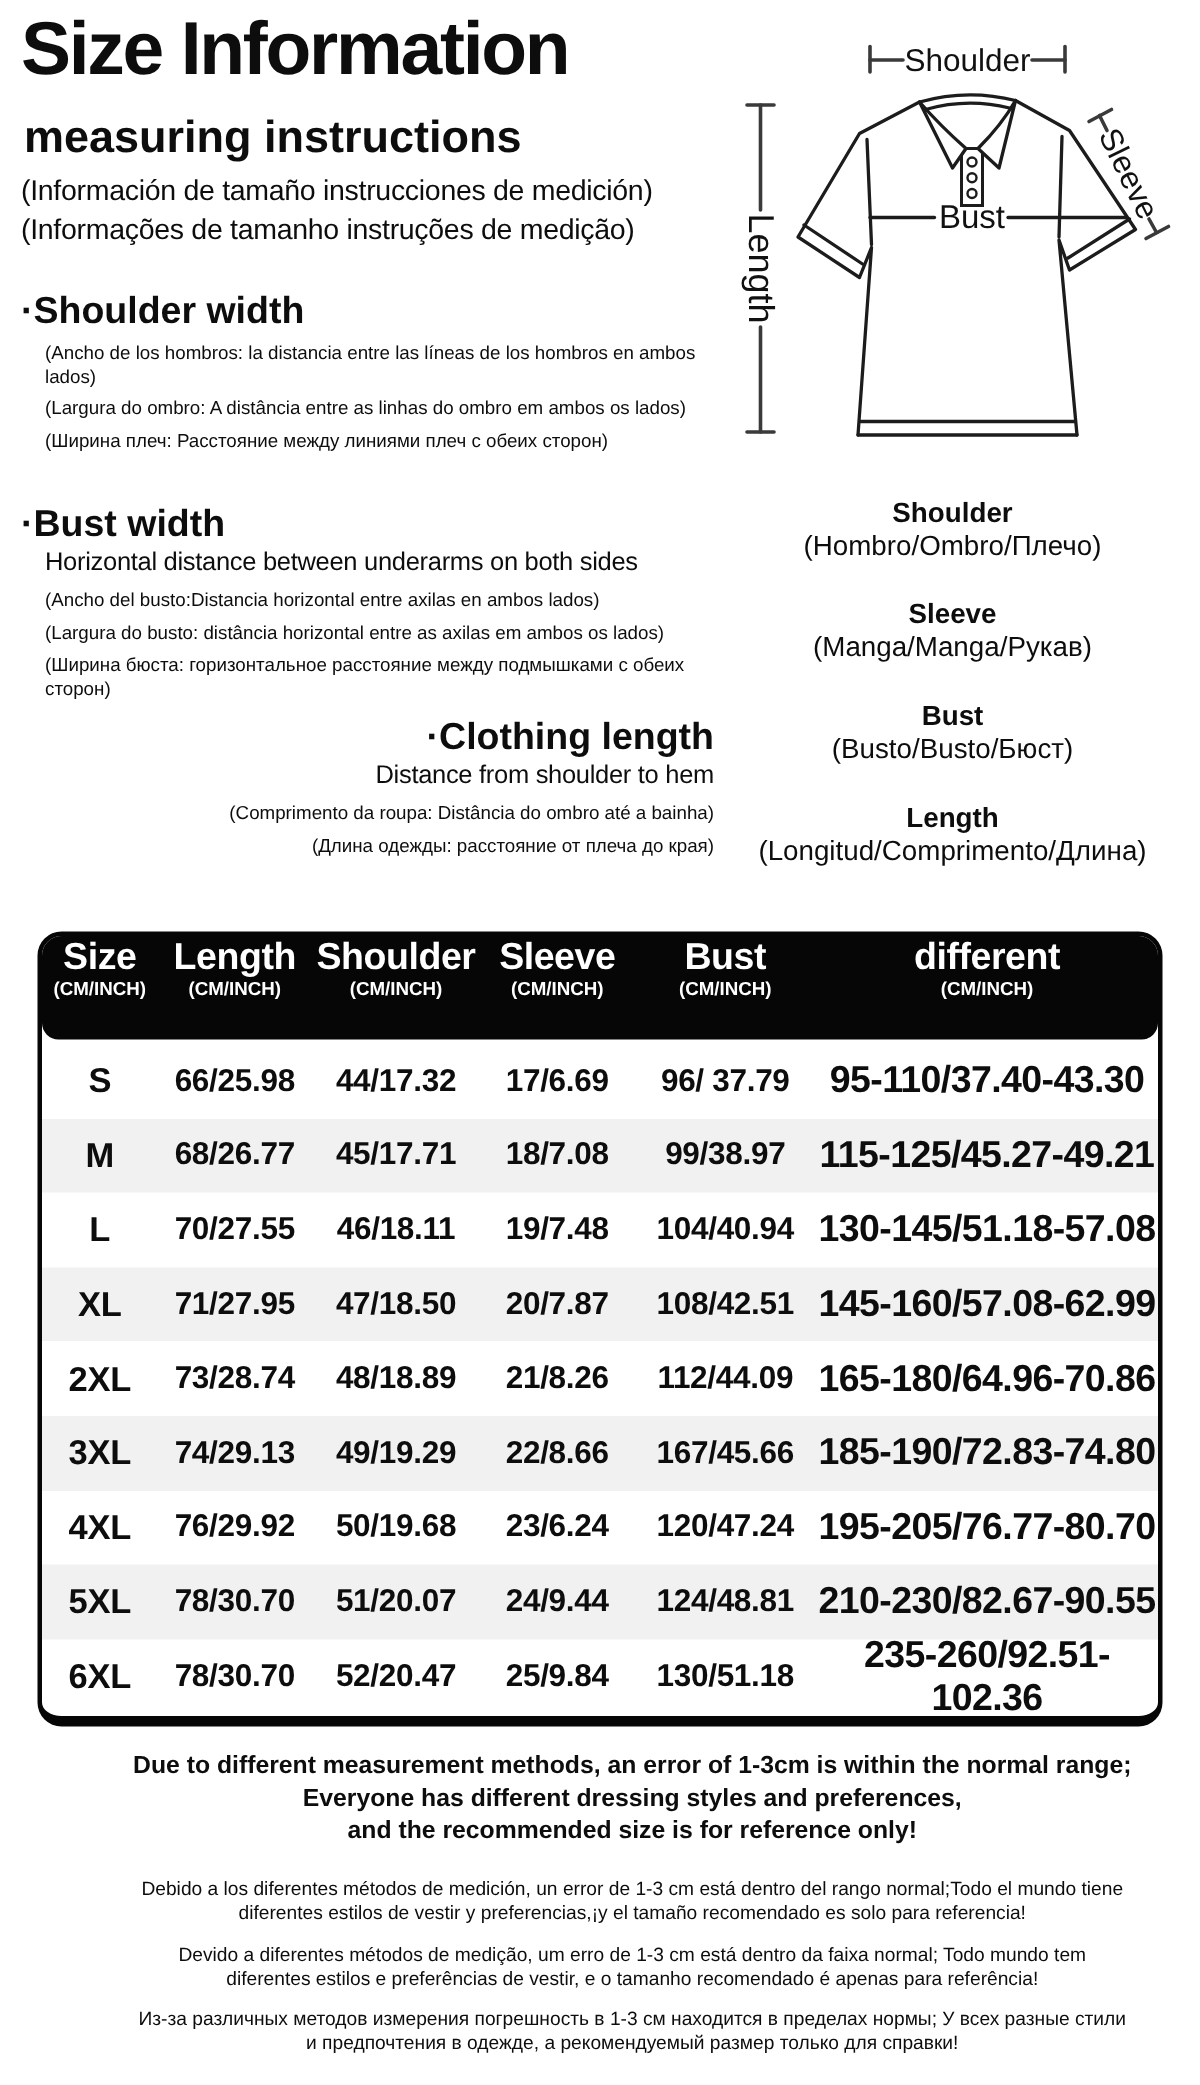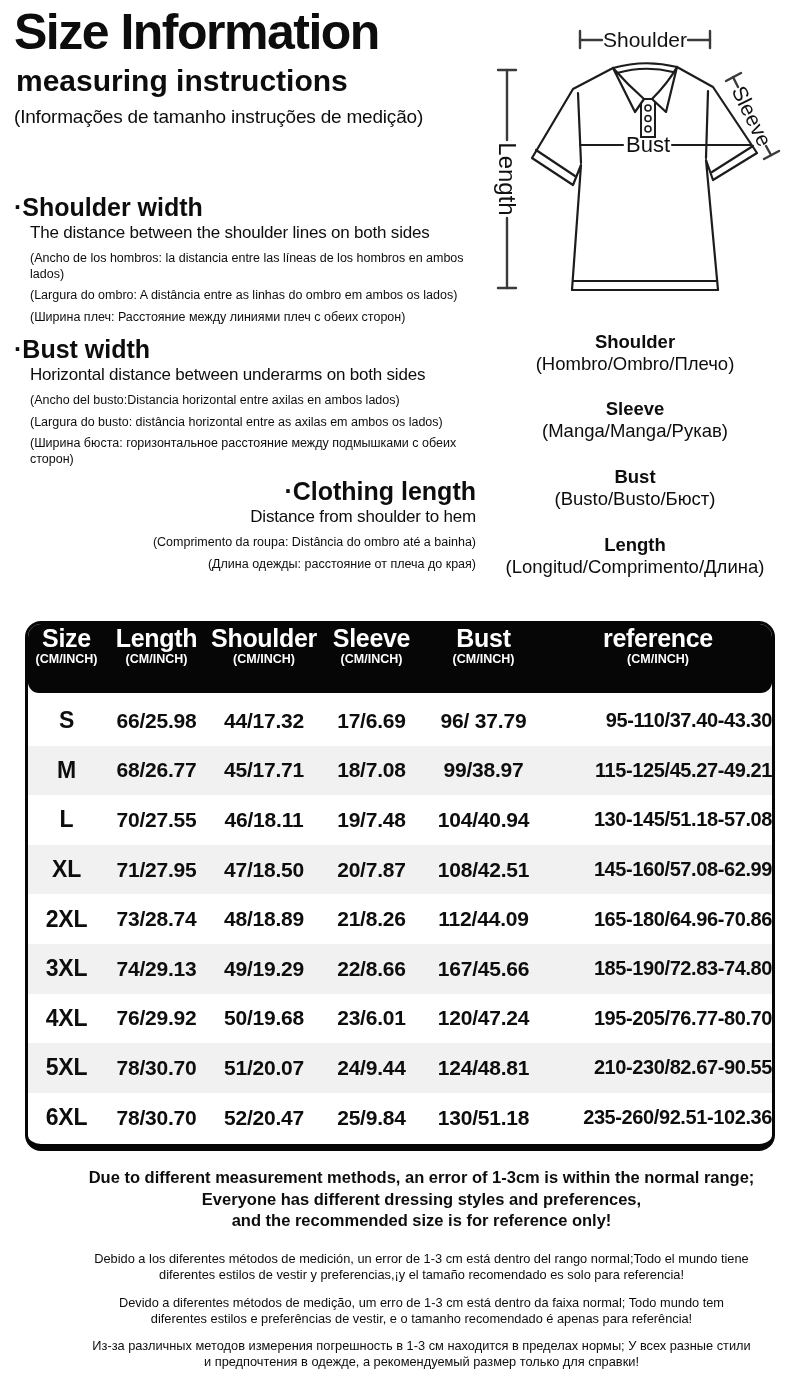--- a/index.html
+++ b/index.html
@@ -2,21 +2,21 @@
 <html><head>
 <meta charset="utf-8">
 <style>
   html,body{margin:0;padding:0;background:#fff;}
   .page{position:relative;width:800px;height:1390px;background:#fff;overflow:hidden;
         font-family:"Liberation Sans",sans-serif;color:#0d0d0d;}
 
   
   .hdr{position:absolute;left:14px;top:2px;width:470px;}
   .title{font-size:50px;font-weight:bold;letter-spacing:-1.5px;line-height:60px;margin:0;}
-  .subtitle{font-size:30px;font-weight:bold;line-height:36px;margin:1px 0 0 2px;}
+  .subtitle{font-size:30px;font-weight:bold;line-height:36px;margin:12px 0 0 2px;}
   .t-trans{margin-top:5px;font-size:19px;line-height:26px;letter-spacing:-0.2px;}
 
   
   .sec{position:absolute;left:14px;width:462px;}
   #sec0{top:193px;} #sec1{top:335px;} #sec2{top:477px;text-align:right;}
   .sec-h{font-size:25px;font-weight:bold;line-height:28px;margin:0;}
   .sec-d{font-size:17px;line-height:22px;margin:1px 0 0 16px;letter-spacing:-0.2px;}
   .sec-t{margin:7px 0 0 16px;font-size:12.5px;line-height:15.5px;max-width:446px;}
   .sec-t .tl{margin-bottom:6px;}
 
@@ -35,46 +35,46 @@
          border:3px solid #060606;border-bottom-width:7px;border-radius:16px;background:#fff;overflow:hidden;}
   .thead{display:flex;height:69px;background:#060606;color:#fff;border-radius:3px 3px 11px 11px;margin-bottom:3px;}
   .th{display:flex;flex-direction:column;align-items:center;padding-top:1px;}
   .th-main{font-size:25px;font-weight:bold;line-height:27px;letter-spacing:-0.3px;}
   .th-sub{font-size:12.5px;font-weight:bold;line-height:15px;}
   .row{display:flex;height:49.6px;align-items:center;}
   #tbody .row:nth-child(even){background:#f1f1f1;}
   .td{font-size:21px;font-weight:bold;text-align:center;letter-spacing:-0.2px;}
   .c0{width:77px;} .c1{width:103px;} .c2{width:112px;} .c3{width:103px;} .c4{width:121px;} .c5{width:228px;}
   .row .c0{font-size:23px;}
-  .row .c5{font-size:20px;letter-spacing:-0.4px;text-align:right;}
+  .row .c5{font-size:25px;letter-spacing:-0.4px;}
 
   
   .disc{position:absolute;left:0;width:100%;text-align:center;}
   .disc div{white-space:nowrap;margin-left:43px;}
   #disc-en{top:1167px;font-size:16.5px;font-weight:bold;line-height:21.5px;}
   #disc-es{top:1251px;font-size:12.8px;line-height:16px;}
   #disc-pt{top:1295px;font-size:12.8px;line-height:16px;}
   #disc-ru{top:1338px;font-size:12.8px;line-height:16px;}
 </style>
 </head>
 <body>
 
 <div class="page">
 
   <div class="hdr">
     <h1 class="title">Size Information</h1>
     <h2 class="subtitle">measuring instructions</h2>
     <div class="t-trans">
+      <div>(Información de tamaño instrucciones de medición)</div>
       <div>(Informações de tamanho instruções de medição)</div>
     </div>
   </div>
 
   <div class="sec" id="sec0">
     <h3 class="sec-h">·Shoulder width</h3>
-    <div class="sec-d">The distance between the shoulder lines on both sides</div>
     <div class="sec-t">
       <div class="tl">(Ancho de los hombros: la distancia entre las líneas de los hombros en ambos lados)</div>
       <div class="tl">(Largura do ombro: A distância entre as linhas do ombro em ambos os lados)</div>
       <div class="tl">(Ширина плеч: Расстояние между линиями плеч с обеих сторон)</div>
     </div>
   </div>
 
   <div class="sec" id="sec1">
     <h3 class="sec-h">·Bust width</h3>
     <div class="sec-d">Horizontal distance between underarms on both sides</div>
@@ -192,21 +192,21 @@
       </div>
       <div class="th c3">
         <span class="th-main">Sleeve</span>
         <span class="th-sub">(CM/INCH)</span>
       </div>
       <div class="th c4">
         <span class="th-main">Bust</span>
         <span class="th-sub">(CM/INCH)</span>
       </div>
       <div class="th c5">
-        <span class="th-main">reference</span>
+        <span class="th-main">different</span>
         <span class="th-sub">(CM/INCH)</span>
       </div>
     </div>
     <div id="tbody">
         <div class="row">
           <div class="td c0">S</div>
           <div class="td c1">66/25.98</div>
           <div class="td c2">44/17.32</div>
           <div class="td c3">17/6.69</div>
           <div class="td c4">96/ 37.79</div>
@@ -249,21 +249,21 @@
           <div class="td c1">74/29.13</div>
           <div class="td c2">49/19.29</div>
           <div class="td c3">22/8.66</div>
           <div class="td c4">167/45.66</div>
           <div class="td c5">185-190/72.83-74.80</div>
         </div>
         <div class="row">
           <div class="td c0">4XL</div>
           <div class="td c1">76/29.92</div>
           <div class="td c2">50/19.68</div>
-          <div class="td c3">23/6.01</div>
+          <div class="td c3">23/6.24</div>
           <div class="td c4">120/47.24</div>
           <div class="td c5">195-205/76.77-80.70</div>
         </div>
         <div class="row">
           <div class="td c0">5XL</div>
           <div class="td c1">78/30.70</div>
           <div class="td c2">51/20.07</div>
           <div class="td c3">24/9.44</div>
           <div class="td c4">124/48.81</div>
           <div class="td c5">210-230/82.67-90.55</div>

